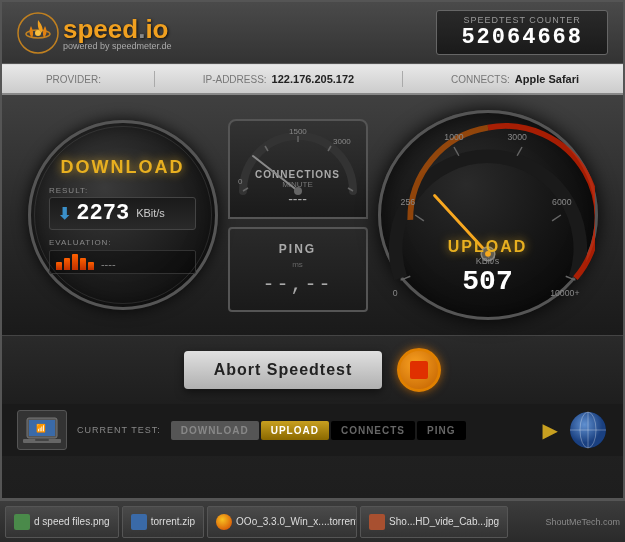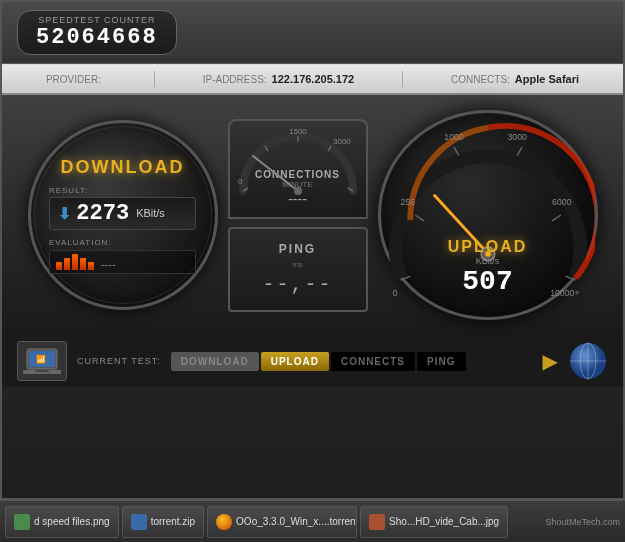--- a/index.html
+++ b/index.html
@@ -55,22 +55,22 @@
     .logo-sub {
       font-size: 9px;
       color: #aaa;
       margin-top: -4px;
     }
 
     .speedtest-counter {
       text-align: center;
       border: 1px solid #666;
       background: linear-gradient(180deg, #2a2a2a, #1a1a1a);
-      padding: 4px 18px;
-      border-radius: 14px;
+      padding: 4px 24px;
+      border-radius: 3px;
     }
 
     .counter-label {
       font-size: 9px;
       color: #999;
       letter-spacing: 1px;
     }
 
     .counter-value {
       font-size: 22px;
@@ -525,20 +525,37 @@
       background: radial-gradient(circle at 40% 35%, #f8c020, #d04000);
       flex-shrink: 0;
     }
   </style>
 </head>
 <body>
 
 <div class="app-container">
 
   <div class="header">
+    <div class="logo-area">
+
+      <svg width="42" height="42" viewBox="0 0 42 42">
+        <circle cx="21" cy="21" r="20" fill="none" stroke="#c08020" stroke-width="1.5"></circle>
+        <ellipse cx="21" cy="22" rx="12" ry="4" fill="none" stroke="#c08020" stroke-width="1.5"></ellipse>
+        <path d="M21 8 C24 12 27 16 25 21 C23 18 20 18 21 8Z" fill="#f0a020"></path>
+        <path d="M14 14 C16 18 17 22 15 26 C13 23 11 20 14 14Z" fill="#e08010"></path>
+        <path d="M28 14 C26 18 25 22 27 26 C29 23 31 20 28 14Z" fill="#e08010"></path>
+        <circle cx="21" cy="21" r="3" fill="#f8c040"></circle>
+      </svg>
+      <div class="logo-text">
+        <div class="logo-main">
+          <span>speed</span><span style="color:#888">.</span><span>io</span>
+        </div>
+        <div class="logo-sub">powered by speedmeter.de</div>
+      </div>
+    </div>
     <div class="speedtest-counter">
       <div class="counter-label">SPEEDTEST COUNTER</div>
       <div class="counter-value">52064668</div>
     </div>
   </div>
 
   <div class="info-bar">
     <div class="info-item">
       <span class="info-label">PROVIDER:</span>
       <span class="info-value"></span>
@@ -644,20 +661,26 @@
       </svg>
       <div style="position:relative;z-index:2;text-align:center;margin-top:60px;">
         <div class="upload-label">UPLOAD</div>
         <div class="upload-sublabel">KBit/s</div>
         <div class="upload-value">507</div>
       </div>
     </div>
 
   </div>
 
+  <div class="bottom-controls">
+    <button class="abort-button">Abort Speedtest</button>
+    <div class="stop-btn">
+      <div class="stop-icon"></div>
+    </div>
+  </div>
 
   <div class="progress-area">
     <div class="laptop-icon-area">
       <svg width="38" height="32" viewBox="0 0 38 32">
         <rect x="4" y="4" width="30" height="20" rx="2" fill="#555" stroke="#777" stroke-width="1"></rect>
         <rect x="6" y="6" width="26" height="16" fill="#3a6aa8"></rect>
         <rect x="0" y="25" width="38" height="4" rx="1" fill="#666"></rect>
         <rect x="12" y="25" width="14" height="2" rx="1" fill="#444"></rect>
 
         <text x="13" y="17" fill="white" font-size="8">📶</text>

